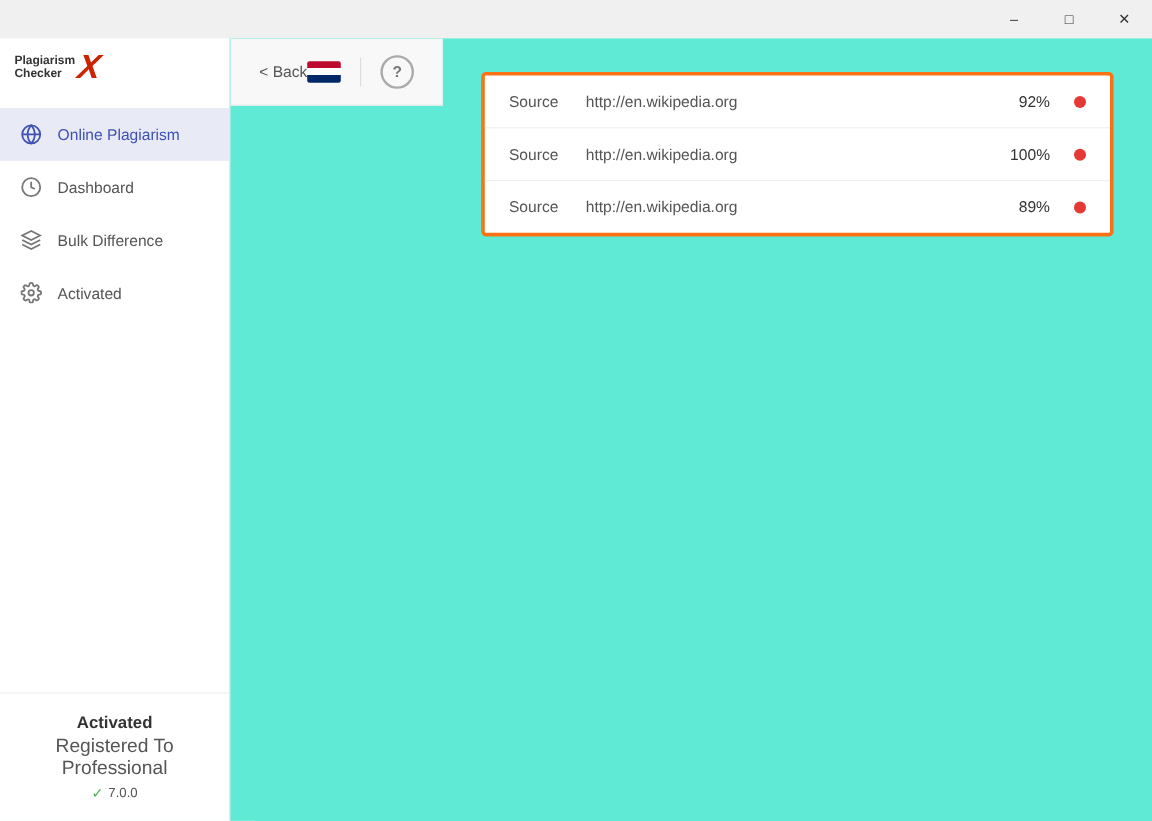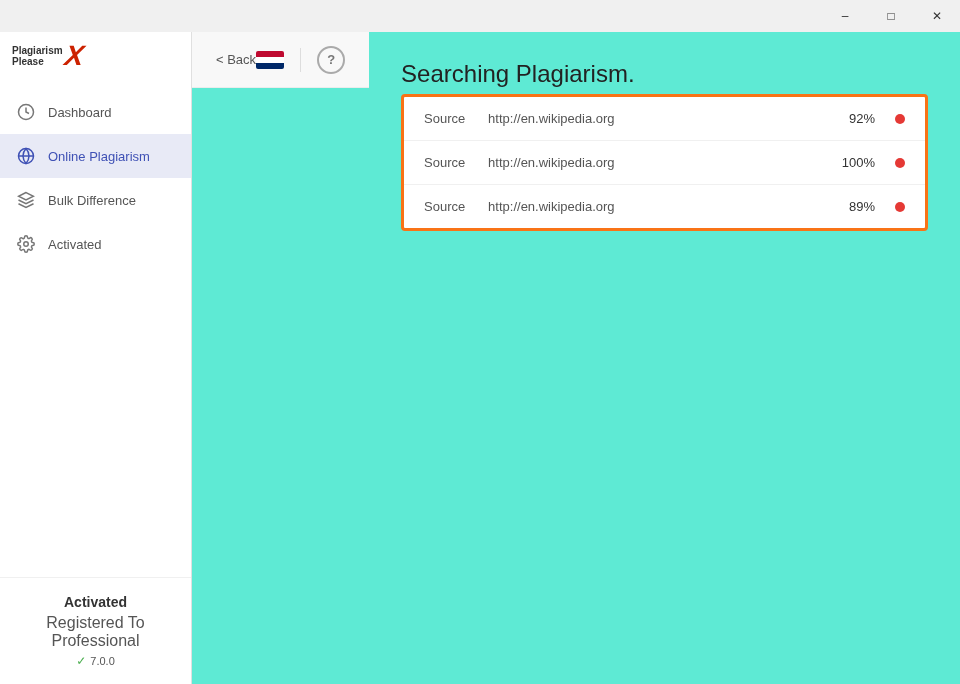--- a/index.html
+++ b/index.html
@@ -339,49 +339,49 @@
 </div>
 
 <div class="app-container">
 
   <div class="sidebar">
 
     <div class="logo-container">
       <div class="logo-full">
         <div class="logo-stack">
           <span class="logo-word-plagiarism">Plagiarism</span>
-          <span class="logo-word-checker">Please</span>
+          <span class="logo-word-checker">Checker</span>
         </div>
         <span class="logo-x">X</span>
       </div>
     </div>
 
     <nav class="nav-items">
-
-      <div class="nav-item">
-        <span class="nav-icon">
-          <svg width="18" height="18" viewBox="0 0 24 24" fill="none" stroke="currentColor" stroke-width="2">
-            <circle cx="12" cy="12" r="10"></circle>
-            <path d="M12 6v6l4 2"></path>
-          </svg>
-        </span>
-        <span>Dashboard</span>
-      </div>
 
       <div class="nav-item active">
         <span class="nav-icon">
           <svg width="18" height="18" viewBox="0 0 24 24" fill="none" stroke="currentColor" stroke-width="2">
             <circle cx="12" cy="12" r="10"></circle>
             <line x1="2" y1="12" x2="22" y2="12"></line>
             <path d="M12 2a15.3 15.3 0 0 1 4 10 15.3 15.3 0 0 1-4 10 15.3 15.3 0 0 1-4-10 15.3 15.3 0 0 1 4-10z"></path>
           </svg>
         </span>
         <span>Online Plagiarism</span>
       </div>
 
+      <div class="nav-item">
+        <span class="nav-icon">
+          <svg width="18" height="18" viewBox="0 0 24 24" fill="none" stroke="currentColor" stroke-width="2">
+            <circle cx="12" cy="12" r="10"></circle>
+            <path d="M12 6v6l4 2"></path>
+          </svg>
+        </span>
+        <span>Dashboard</span>
+      </div>
+
 
       <div class="nav-item">
         <span class="nav-icon">
           <svg width="18" height="18" viewBox="0 0 24 24" fill="none" stroke="currentColor" stroke-width="2">
             <polygon points="12 2 2 7 12 12 22 7 12 2"></polygon>
             <polyline points="2 17 12 22 22 17"></polyline>
             <polyline points="2 12 12 17 22 12"></polyline>
           </svg>
         </span>
         <span>Bulk Difference</span>
@@ -420,21 +420,20 @@
         <div class="flag-icon"></div>
         <div class="divider-v"></div>
         <div class="help-btn">
           <span>?</span>
         </div>
       </div>
     </div>
 
     <div class="content-area">
 
-      <div class="page-title">Searching Plagiarism.</div>
 
 
       <div class="results-table">
 
         <div class="result-row">
           <span class="result-label">Source</span>
           <span class="result-url">http://en.wikipedia.org</span>
           <span class="result-percent">92%</span>
           <div class="dot-red"></div>
         </div>

